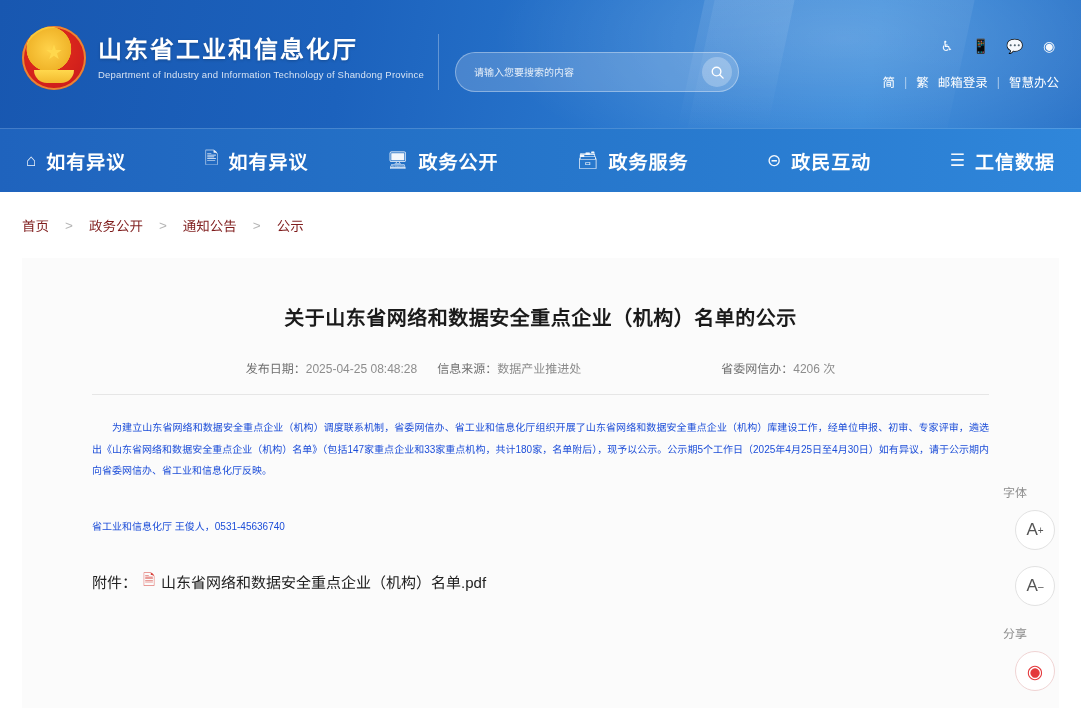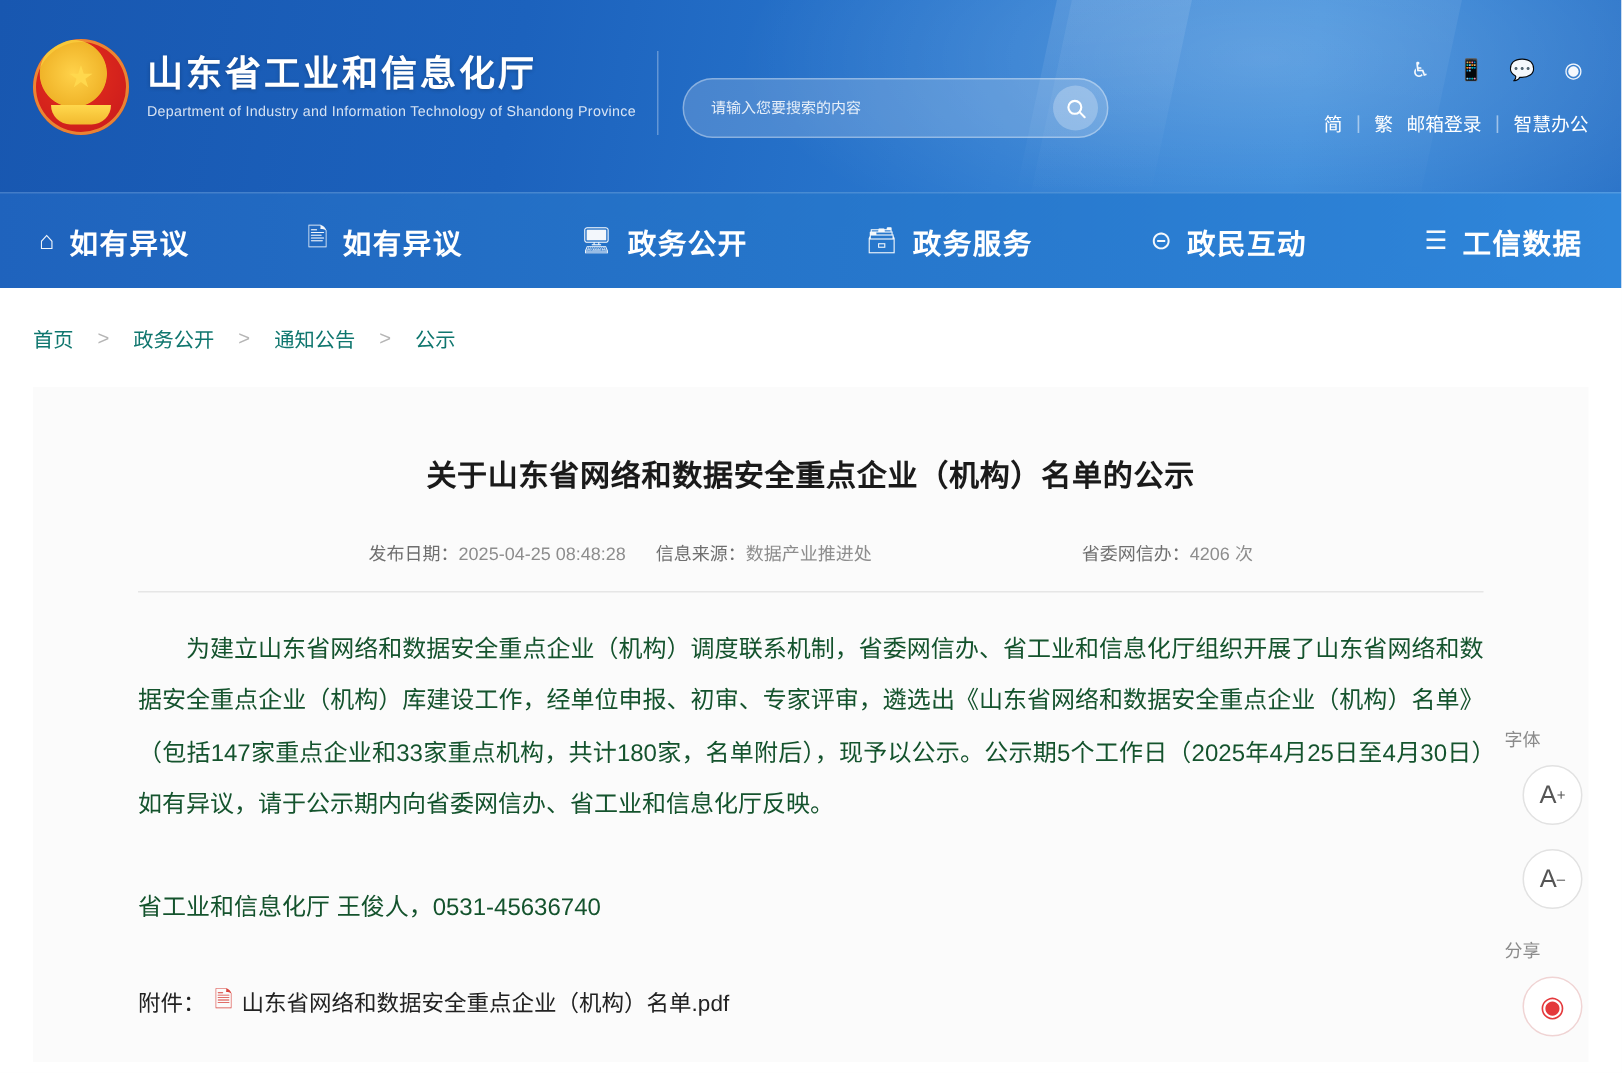--- a/index.html
+++ b/index.html
@@ -112,21 +112,21 @@
     color: #ffffff; font-size: 19px; font-weight: 700; letter-spacing: 1px;
     cursor: pointer; white-space: nowrap;
   }
   .nav-item .nicon { font-size: 17px; font-weight: 400; opacity: .95; }
 
   
   .crumb {
     height: 66px; display: flex; align-items: center; gap: 16px;
     padding: 0 22px; font-size: 13.5px; color: #4a4a4a; background: #ffffff;
   }
-  .crumb a { color: #0f766e; text-decoration: none; cursor: pointer; }
+  .crumb a { color: #7f1d1d; text-decoration: none; cursor: pointer; }
   .crumb .sp { color: #b5b5b5; }
 
   
   .page { position: relative; background: #ffffff; }
   .article {
     margin: 0 22px; background: #fbfbfb;
     min-height: 450px; padding: 46px 70px 0 70px;
     position: relative;
   }
   .title {
@@ -136,21 +136,21 @@
   .meta {
     display: flex; align-items: center; gap: 20px;
     justify-content: center; margin-top: 26px;
     font-size: 12px; color: #8d8d8d;
   }
   .meta b { font-weight: 400; color: #6f6f6f; }
   .meta .m-right { margin-left: 120px; }
   .rule { height: 1px; background: #e6e6e6; margin: 18px 0 22px; }
 
   .body-text {
-    font-size: 16px; color: #14532d; line-height: 2.15; text-align: justify;
+    font-size: 10px; color: #1d4ed8; line-height: 2.15; text-align: justify;
   }
   .body-text p { margin-bottom: 0; }
   .body-text p.indent { text-indent: 2em; }
   .body-text .gap { height: 30px; }
   .contact { margin-top: 4px; }
 
   .attach {
     margin-top: 32px; display: flex; align-items: center; gap: 6px;
     font-size: 15px; color: #222222;
   }

